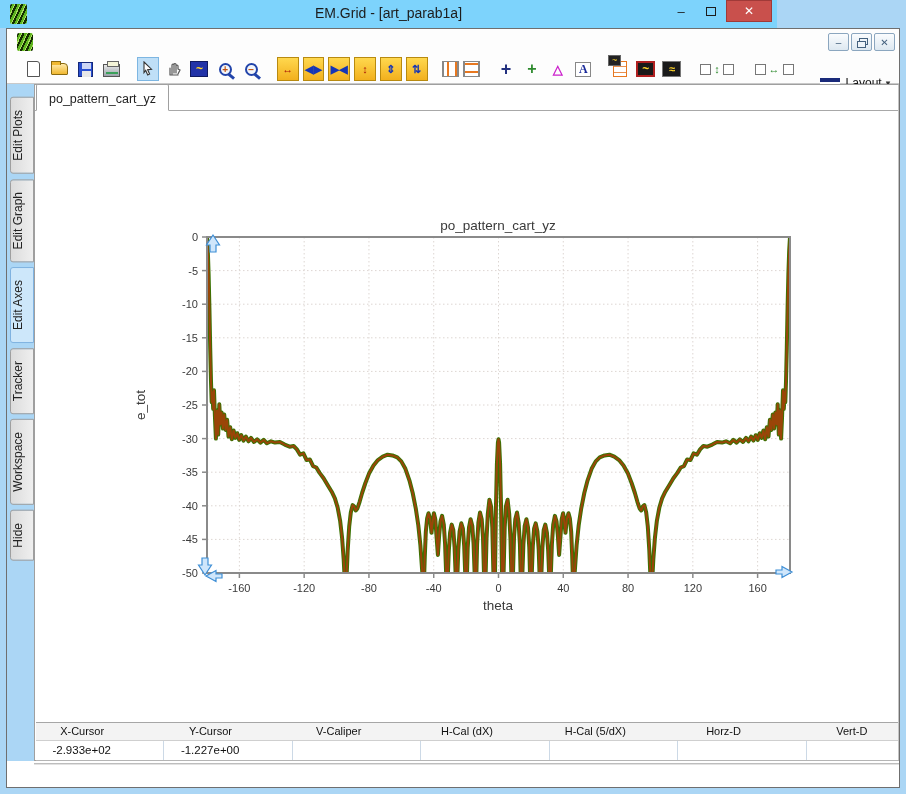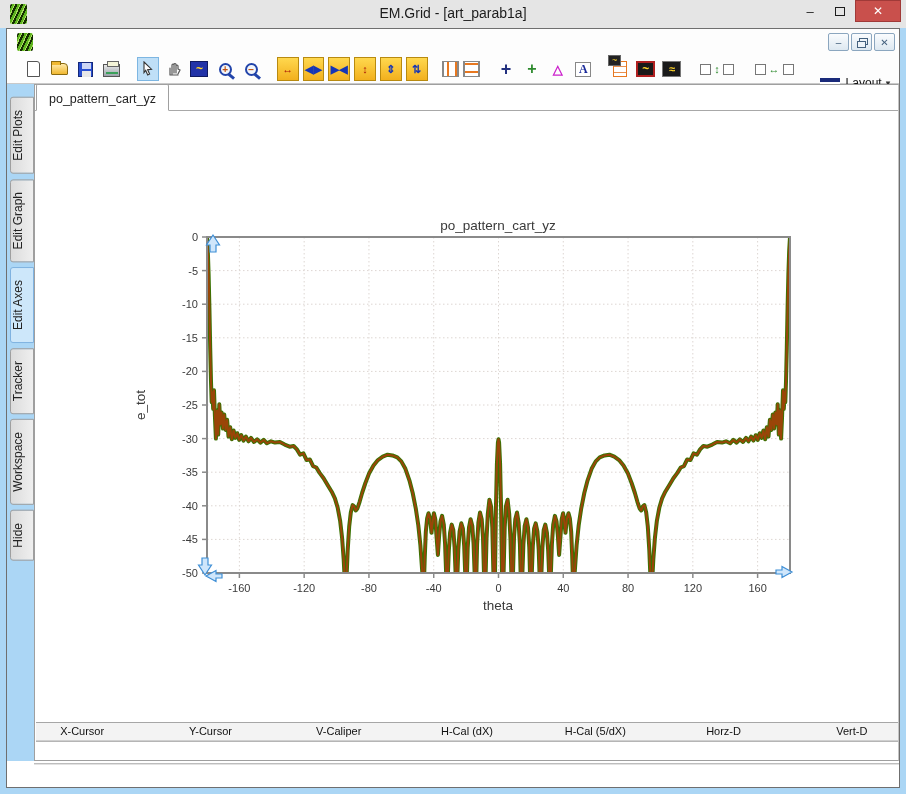--- a/index.html
+++ b/index.html
@@ -1,20 +1,20 @@
 <!DOCTYPE html>
 <html><head>
 <meta charset="utf-8">
 <style>
   html,body{margin:0;padding:0;background:#e8e8e8;}
   *{box-sizing:border-box;}
   .window{position:relative;width:906px;height:794px;background:#abd6f5;
     font-family:"Liberation Sans",sans-serif;color:#222;overflow:hidden;}
   
-  .titlebar{position:absolute;left:0;top:0;width:906px;height:28px;background:#e5e5e5;}
+  .titlebar{position:absolute;left:0;top:0;width:777px;height:28px;background:#7dd3fc;}
   .app-logo{position:absolute;left:10px;top:4px;width:17px;height:20px;
     background:repeating-linear-gradient(115deg,#142d00 0 2px,#5db31e 2px 4px,#a8e060 4px 5px);
     border-radius:2px;}
   .title-text{position:absolute;left:0;top:5px;width:100%;text-align:center;font-size:14px;color:#1c1c1c;}
   .win-controls{position:absolute;right:5px;top:0;height:24px;display:flex;align-items:flex-start;}
   .win-btn{width:30px;height:22px;display:flex;align-items:center;justify-content:center;
     font-size:13px;color:#1c1c1c;cursor:default;}
   .win-btn.close{width:46px;background:#c9504c;color:#fff;border:1px solid #a03a38;font-size:12px;}
   .maxbox{width:10px;height:9px;border:1.5px solid #1c1c1c;display:inline-block;}
   
@@ -340,16 +340,25 @@
   <div class="status-table">
     <div class="status-row hdr" id="status-hdr">
         <div class="status-cell">X-Cursor</div>
         <div class="status-cell">Y-Cursor</div>
         <div class="status-cell">V-Caliper</div>
         <div class="status-cell">H-Cal (dX)</div>
         <div class="status-cell">H-Cal (5/dX)</div>
         <div class="status-cell">Horz-D</div>
         <div class="status-cell">Vert-D</div>
       </div>
+    <div class="status-row val" id="status-val">
+        <div class="status-cell">-2.933e+02</div>
+        <div class="status-cell">-1.227e+00</div>
+        <div class="status-cell">&nbsp;</div>
+        <div class="status-cell">&nbsp;</div>
+        <div class="status-cell">&nbsp;</div>
+        <div class="status-cell">&nbsp;</div>
+        <div class="status-cell">&nbsp;</div>
+      </div>
   </div>
   <div class="doc-bottom-line"></div>
 
 </div>
 
 </body></html>

